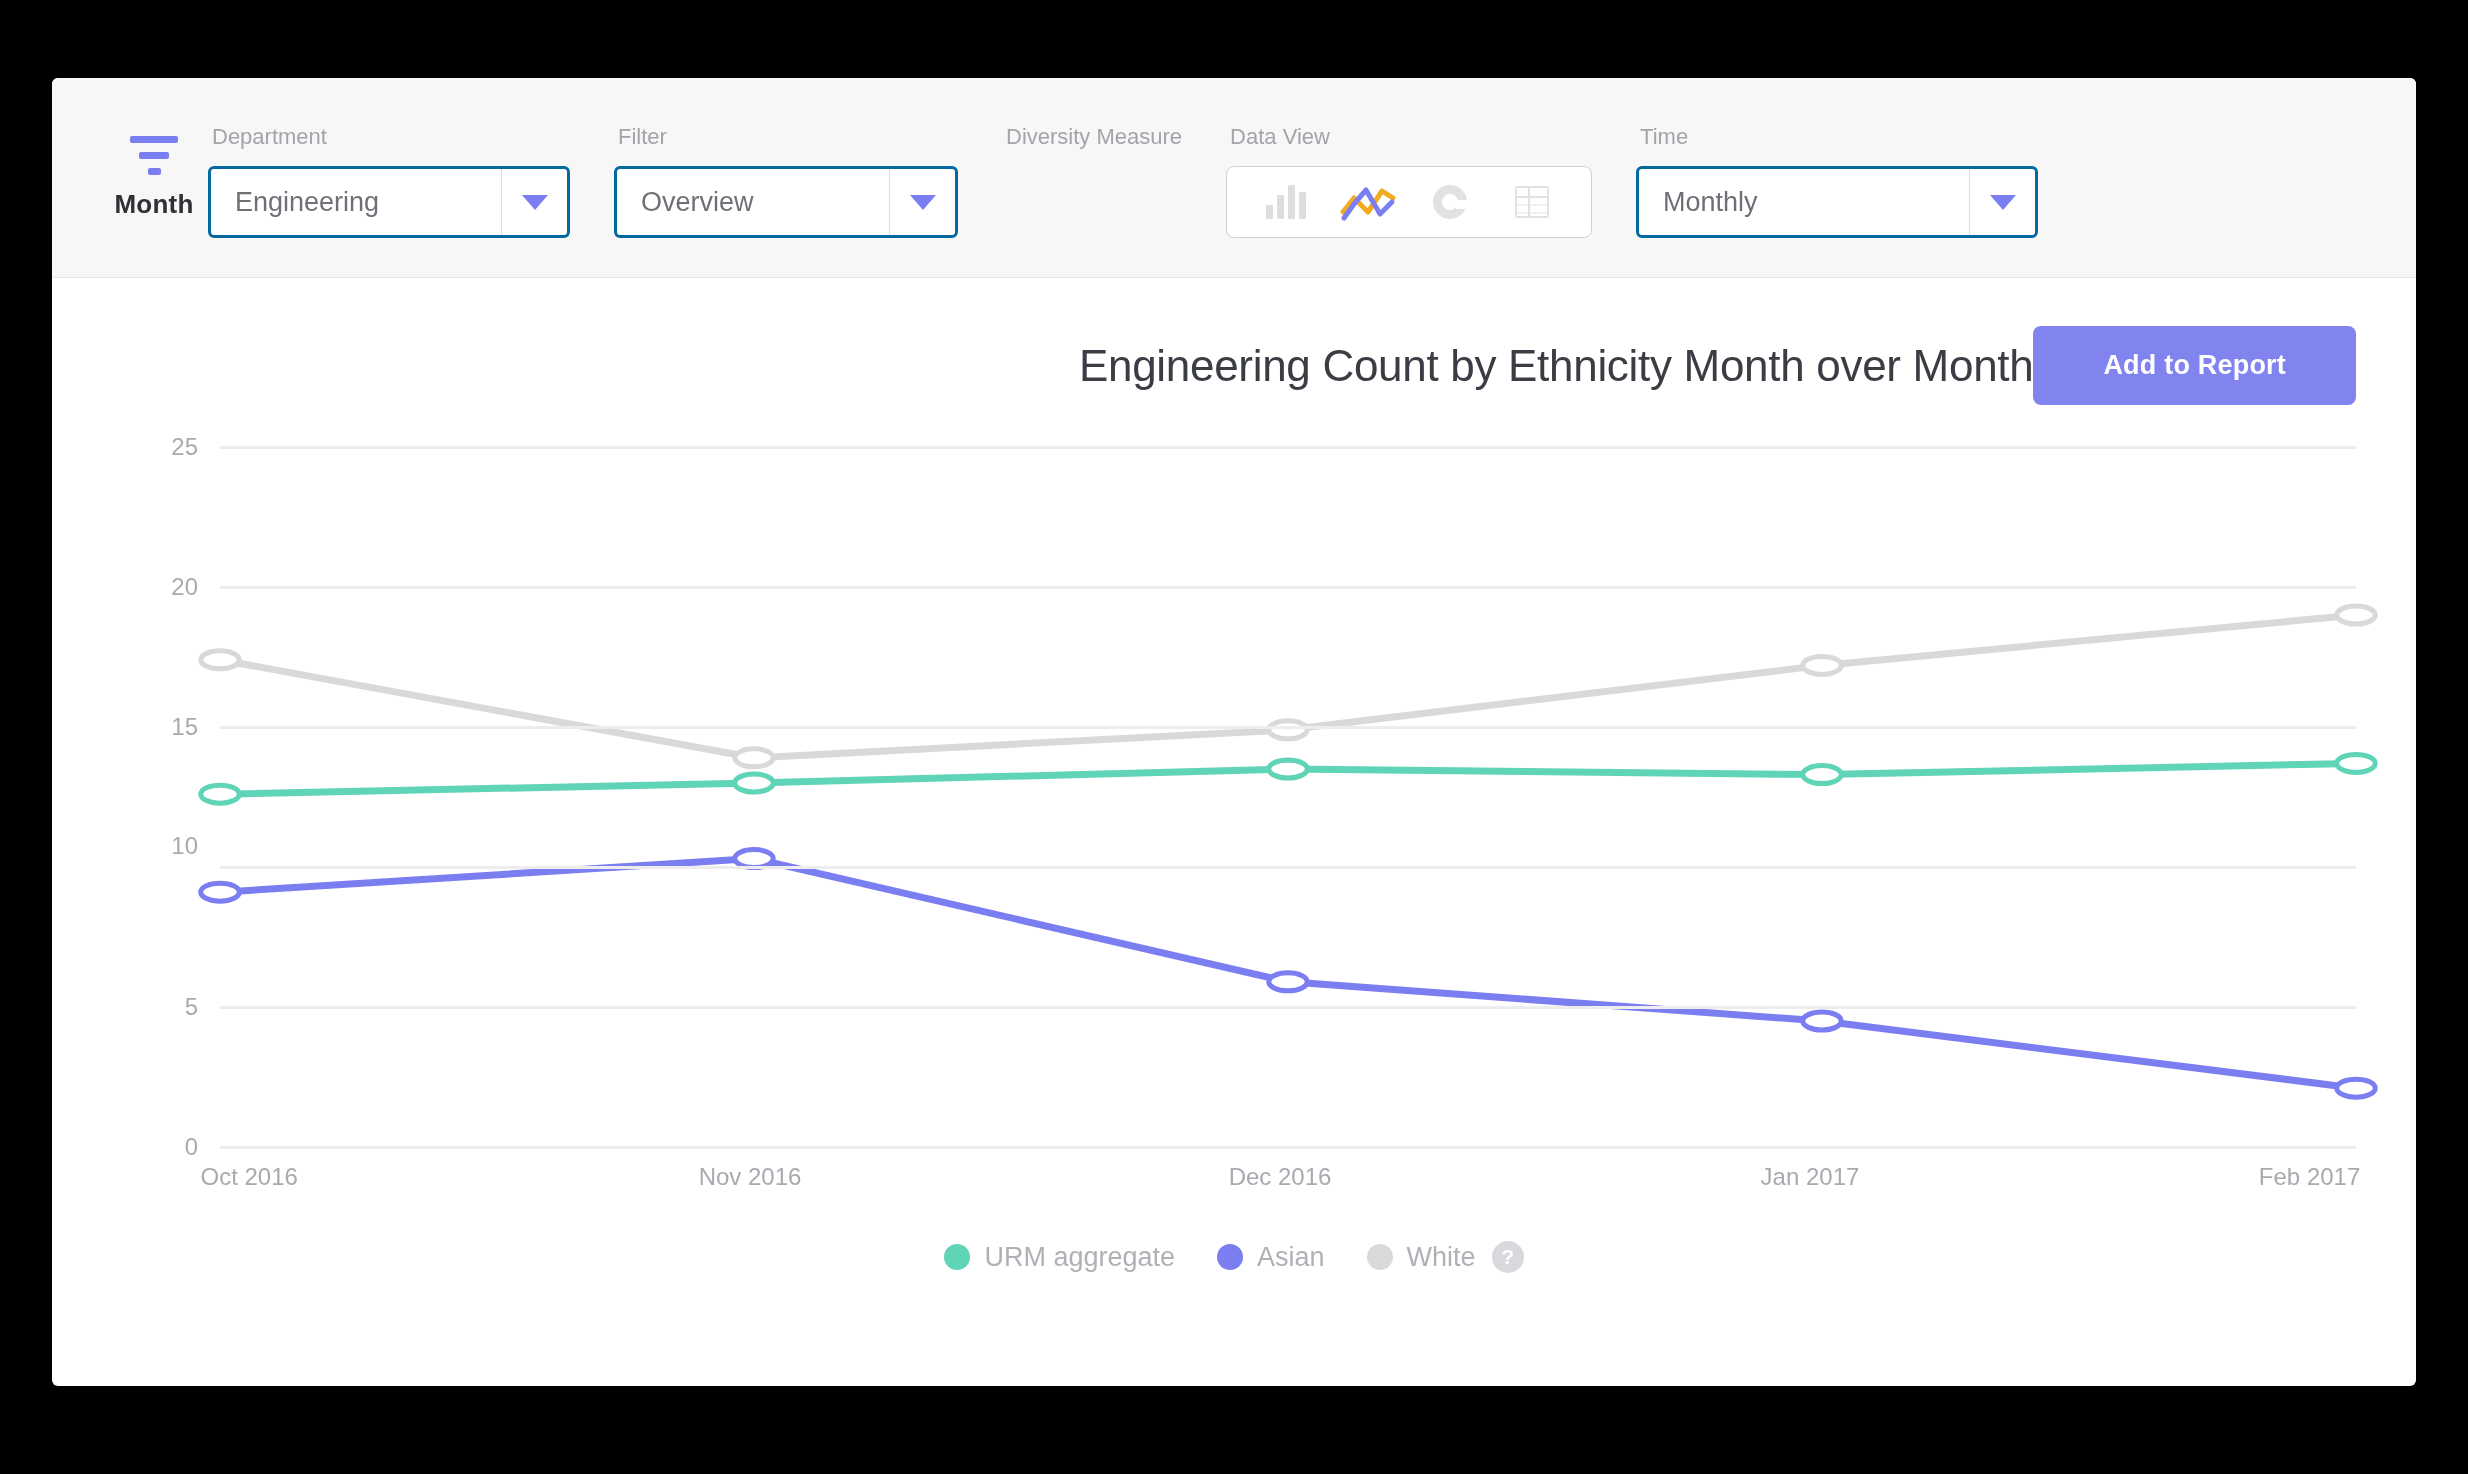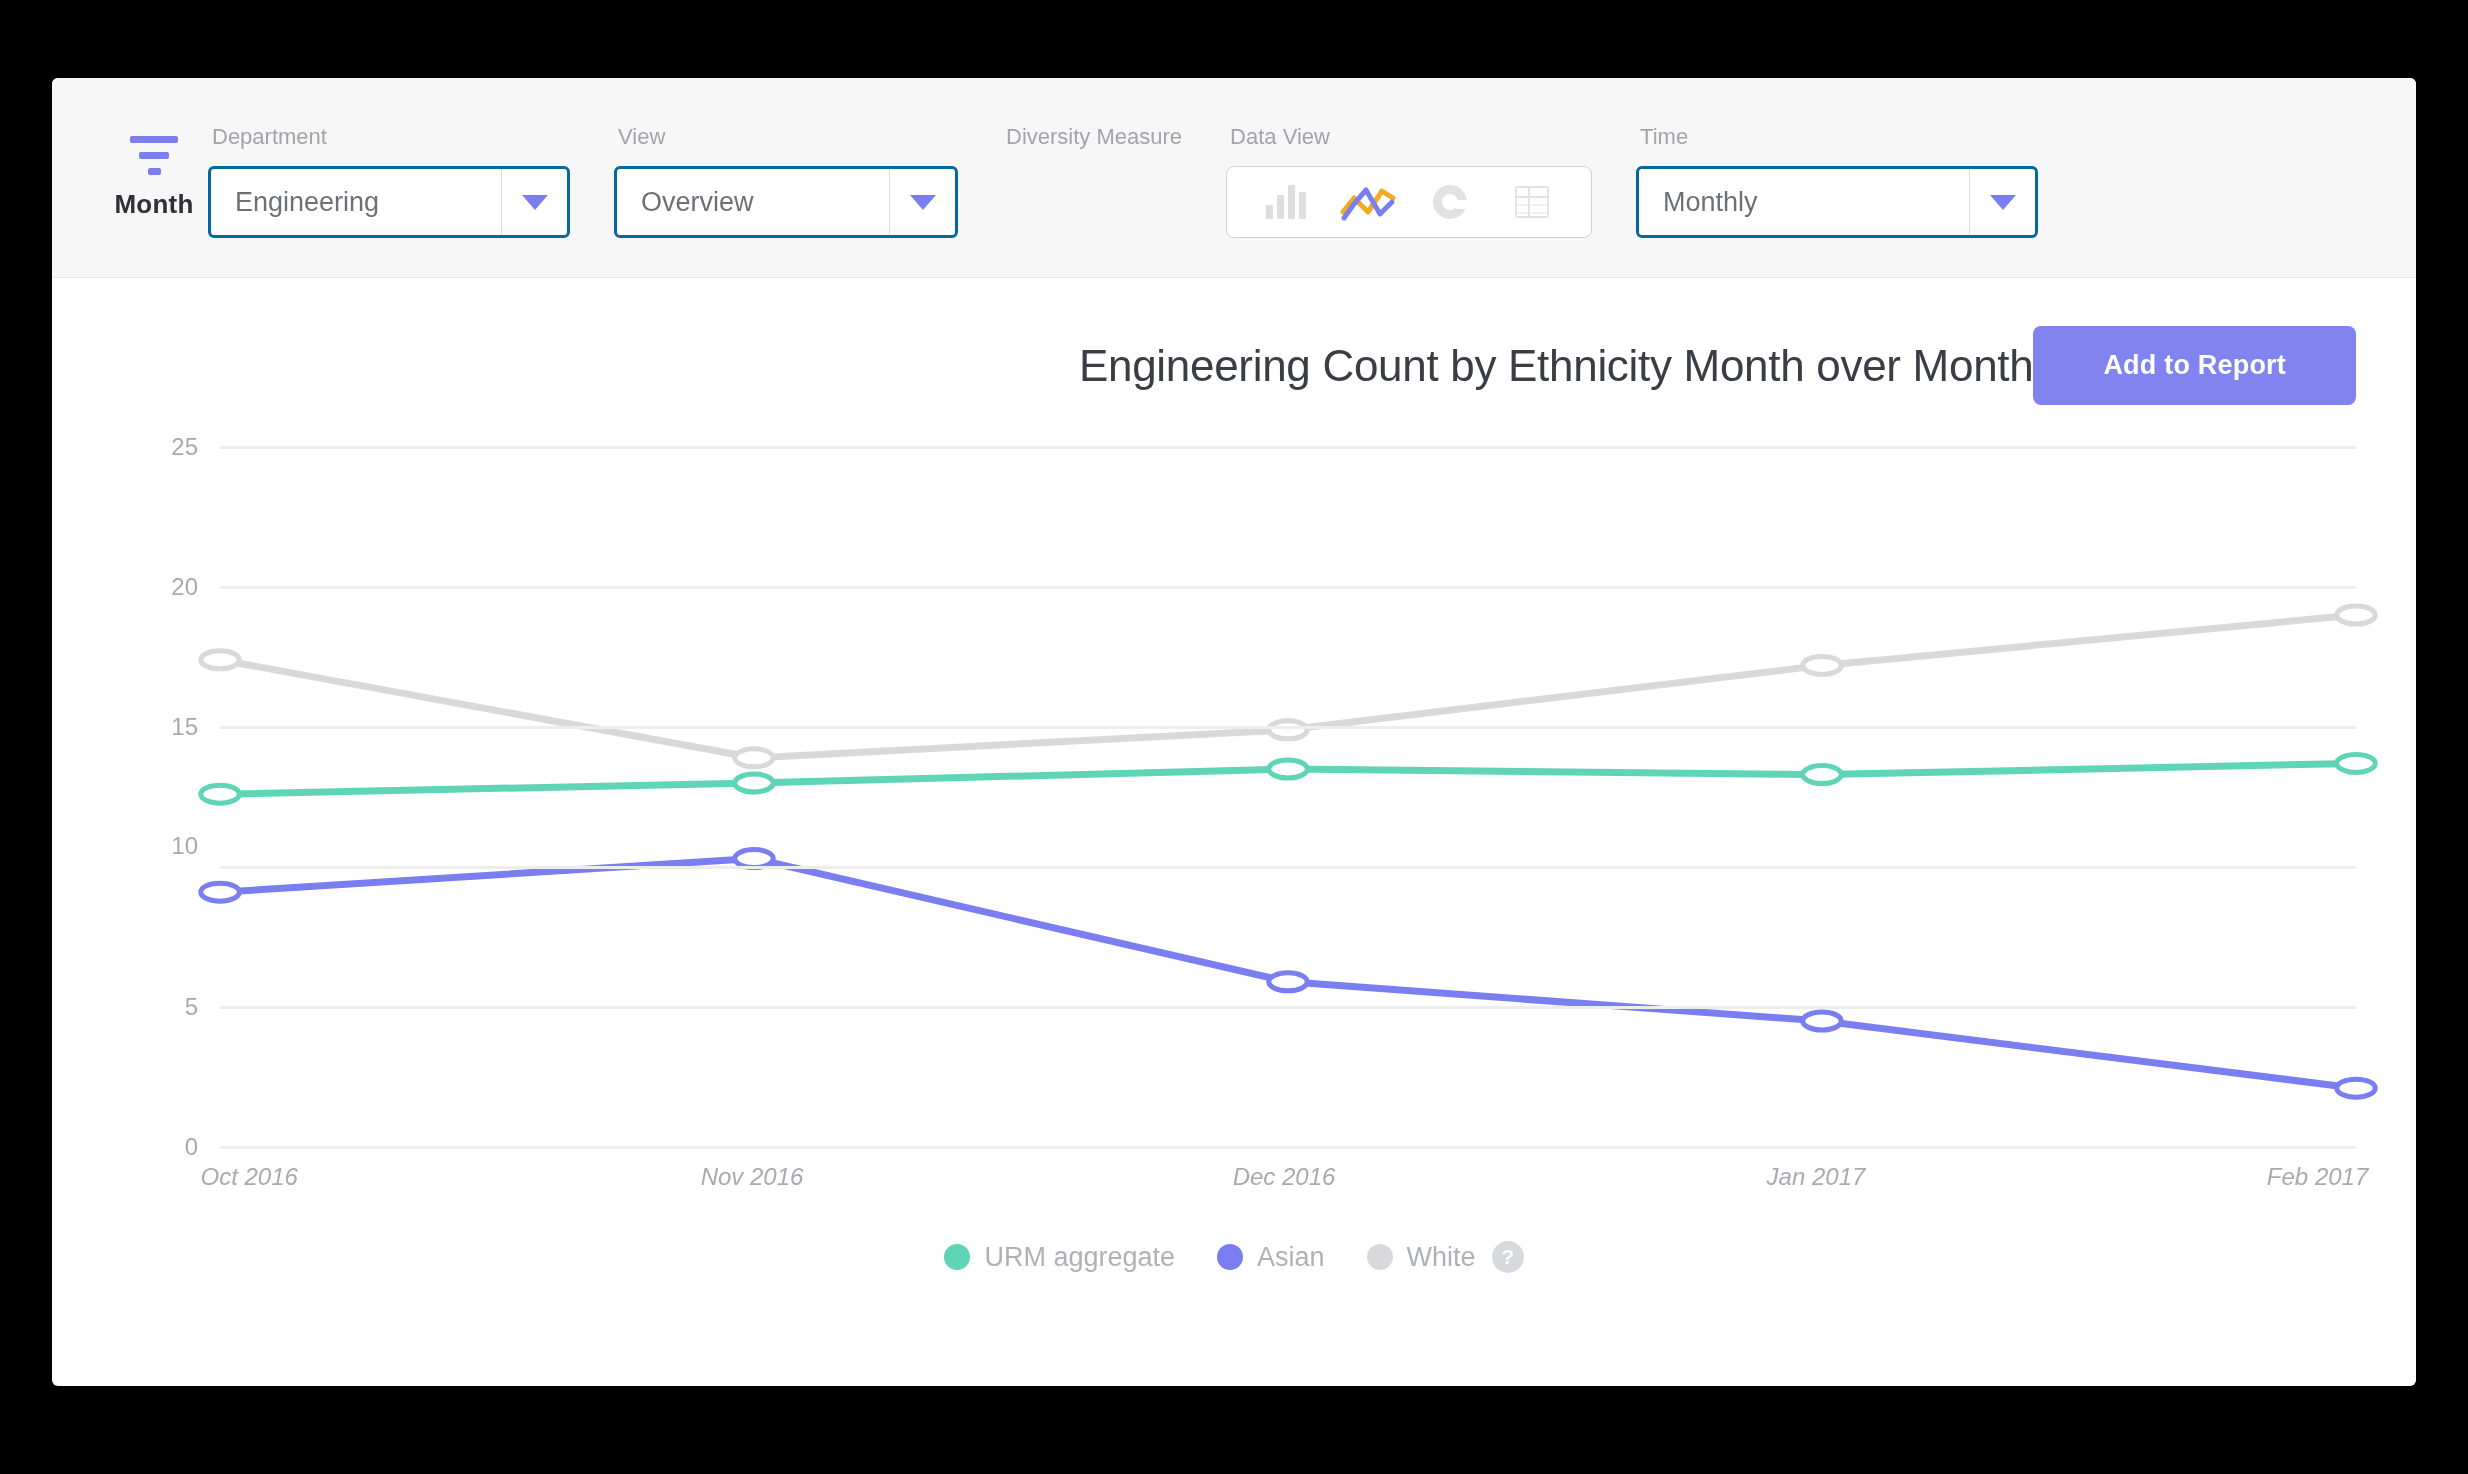--- a/index.html
+++ b/index.html
@@ -146,21 +146,21 @@
   .plot-wrap { position: relative; margin-top: 42px; height: 760px; }
   .y-axis { position: absolute; left: 0; top: 0; width: 86px; height: 700px; }
   .y-tick {
     position: absolute; right: 0;
     font-size: 24px; color: #a9aab0;
     transform: translateY(-50%);
   }
   .plot { position: absolute; left: 108px; right: 0; top: 0; height: 700px; }
   .gridline { position: absolute; left: 0; right: 0; height: 3px; background: #ededee; }
   .plot svg { position: absolute; inset: 0; width: 100%; height: 100%; overflow: visible; }
-  .x-axis { position: absolute; left: 108px; right: 8px; top: 716px; height: 40px; font-style: italic; }
+  .x-axis { position: absolute; left: 108px; right: 16px; top: 716px; height: 40px; }
   .x-tick {
     position: absolute; font-size: 24px; color: #a9aab0;
     transform: translateX(-50%); white-space: nowrap;
   }
 
   .legend {
     margin-top: 34px;
     display: flex; align-items: center; justify-content: center; gap: 42px;
   }
   .legend-item { display: flex; align-items: center; gap: 14px; }
@@ -197,21 +197,21 @@
         <div class="field-label">Department</div>
         <div class="select">
           <div class="select-value">Engineering</div>
           <div class="select-arrow-box">
             <span class="caret"></span>
           </div>
         </div>
       </div>
 
       <div class="field w-focus">
-        <div class="field-label">View</div>
+        <div class="field-label">Filter</div>
         <div class="select">
           <div class="select-value">Overview</div>
           <div class="select-arrow-box">
             <span class="caret"></span>
           </div>
         </div>
       </div>
 
       <div class="field w-div">
         <div class="field-label">Diversity Measure</div>

